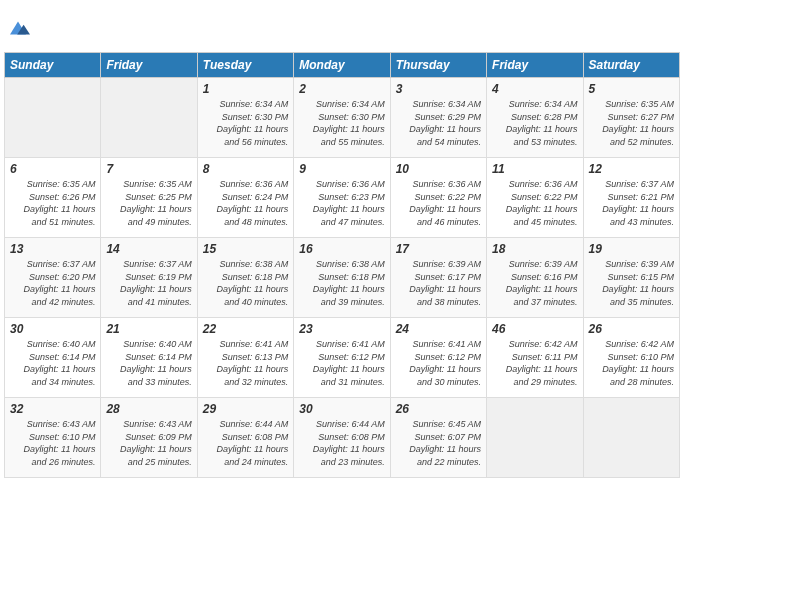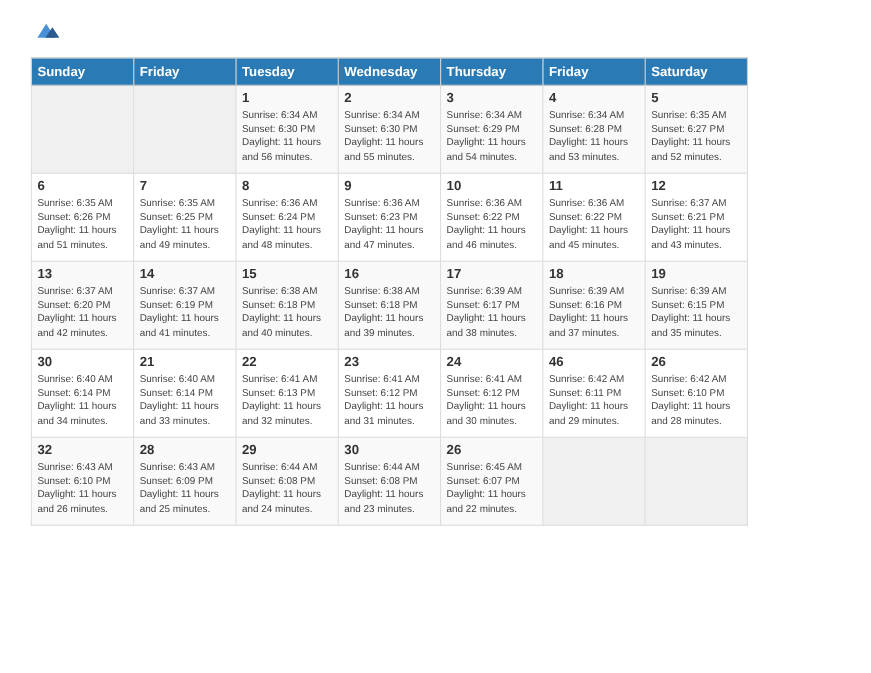--- a/index.html
+++ b/index.html
@@ -5,21 +5,22 @@
     * { margin: 0; padding: 0; box-sizing: border-box; }
     body {
       font-family: Arial, sans-serif;
       background: #fff;
       width: 792px;
       height: 612px;
       overflow: hidden;
     }
     .container {
       width: 696px;
-      padding: 16px 16px 8px 28px;
+      padding: 16px 16px 8px 4px;
+      font-style: italic;
     }
     .header {
       display: flex;
       justify-content: space-between;
       align-items: flex-start;
       margin-bottom: 12px;
     }
     .logo {
       display: flex;
       align-items: center;
@@ -75,20 +76,21 @@
     .day-num {
       font-size: 12px;
       font-weight: bold;
       display: block;
       margin-bottom: 2px;
     }
     .day-info {
       line-height: 1.4;
       color: #444;
       font-size: 9px;
+      text-align: right;
     }
     .empty-cell {
       background: #f0f0f0 !important;
     }
   </style>
 </head>
 <body>
 
 <div class="container">
   <div class="header">
@@ -111,21 +113,21 @@
       <div class="location"></div>
     </div>
   </div>
 
   <table>
     <thead>
       <tr id="header-row">
           <th>Sunday</th>
           <th>Friday</th>
           <th>Tuesday</th>
-          <th>Wednesday</th>
+          <th>Monday</th>
           <th>Thursday</th>
           <th>Friday</th>
           <th>Saturday</th>
         </tr>
     </thead>
     <tbody id="calendar-body">
     <tr>
           <td class="empty-cell"></td>
           <td class="empty-cell"></td>
           <td>

